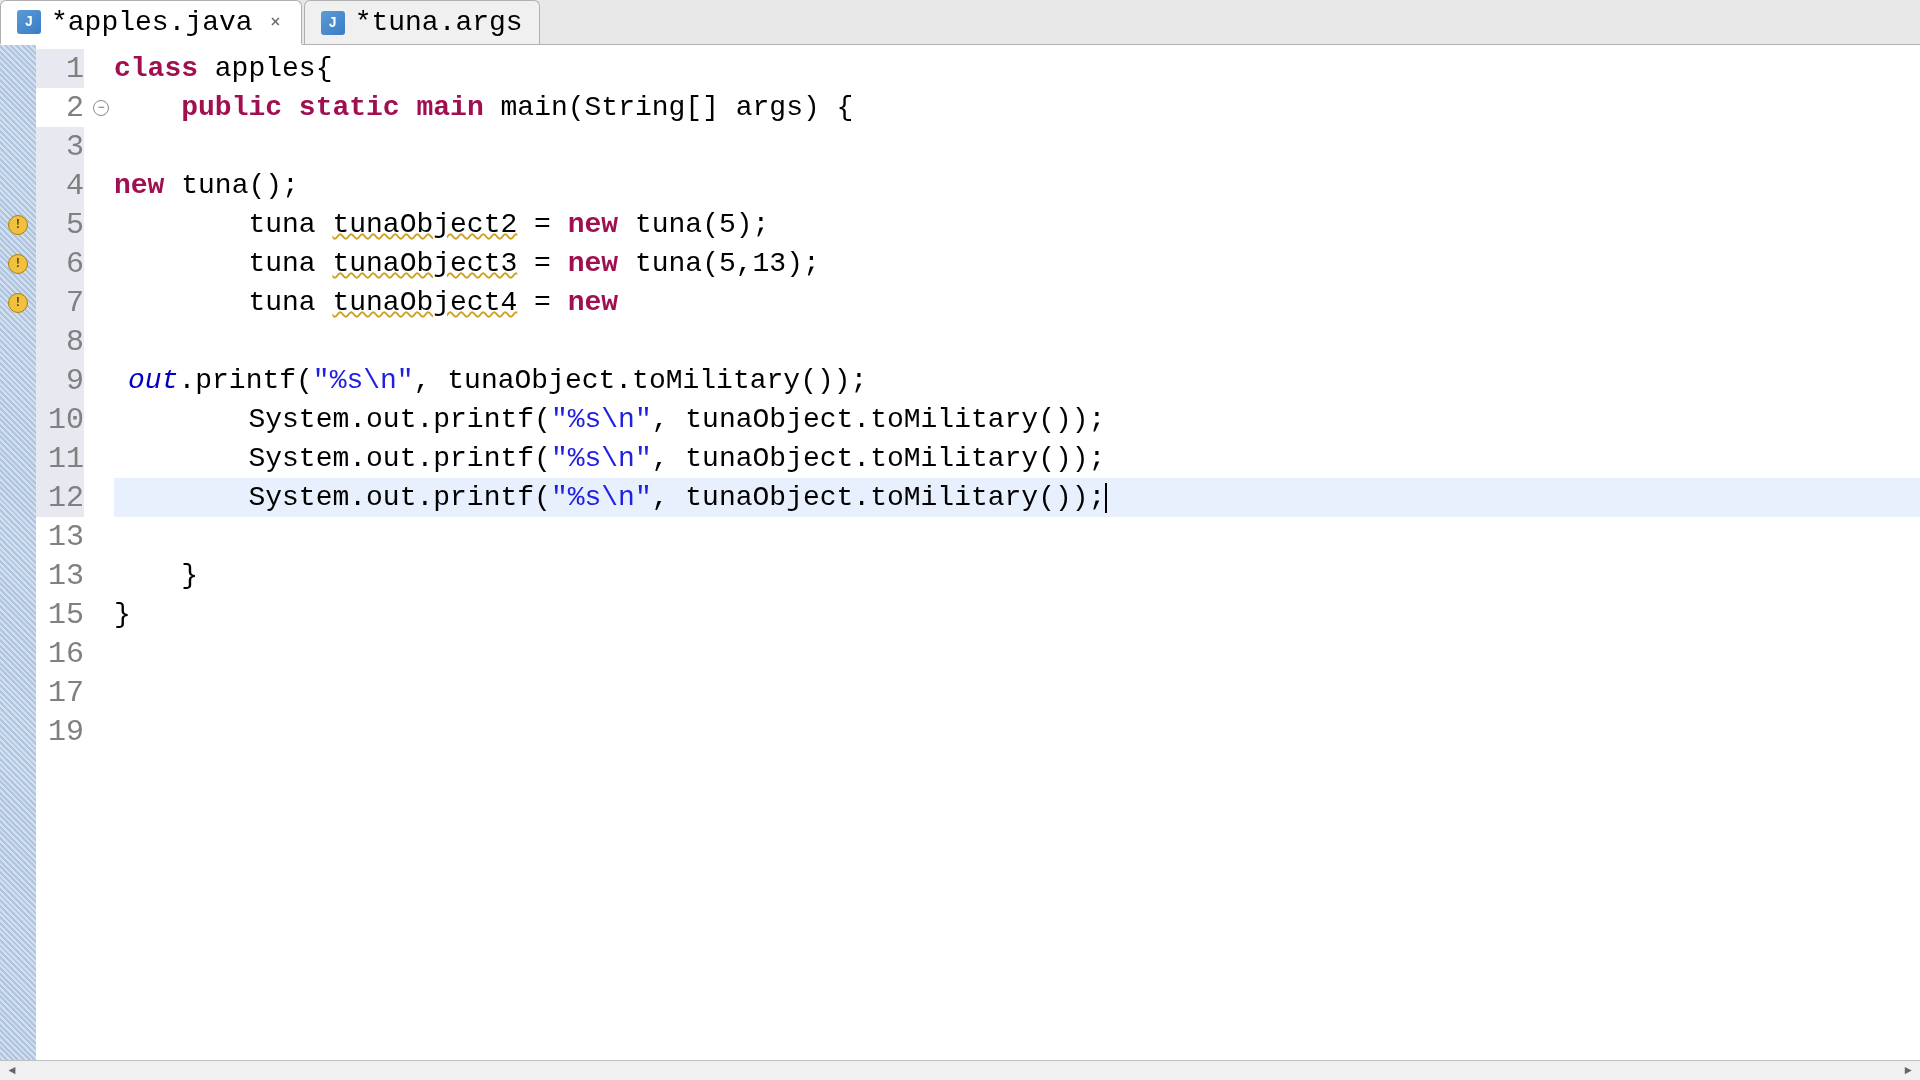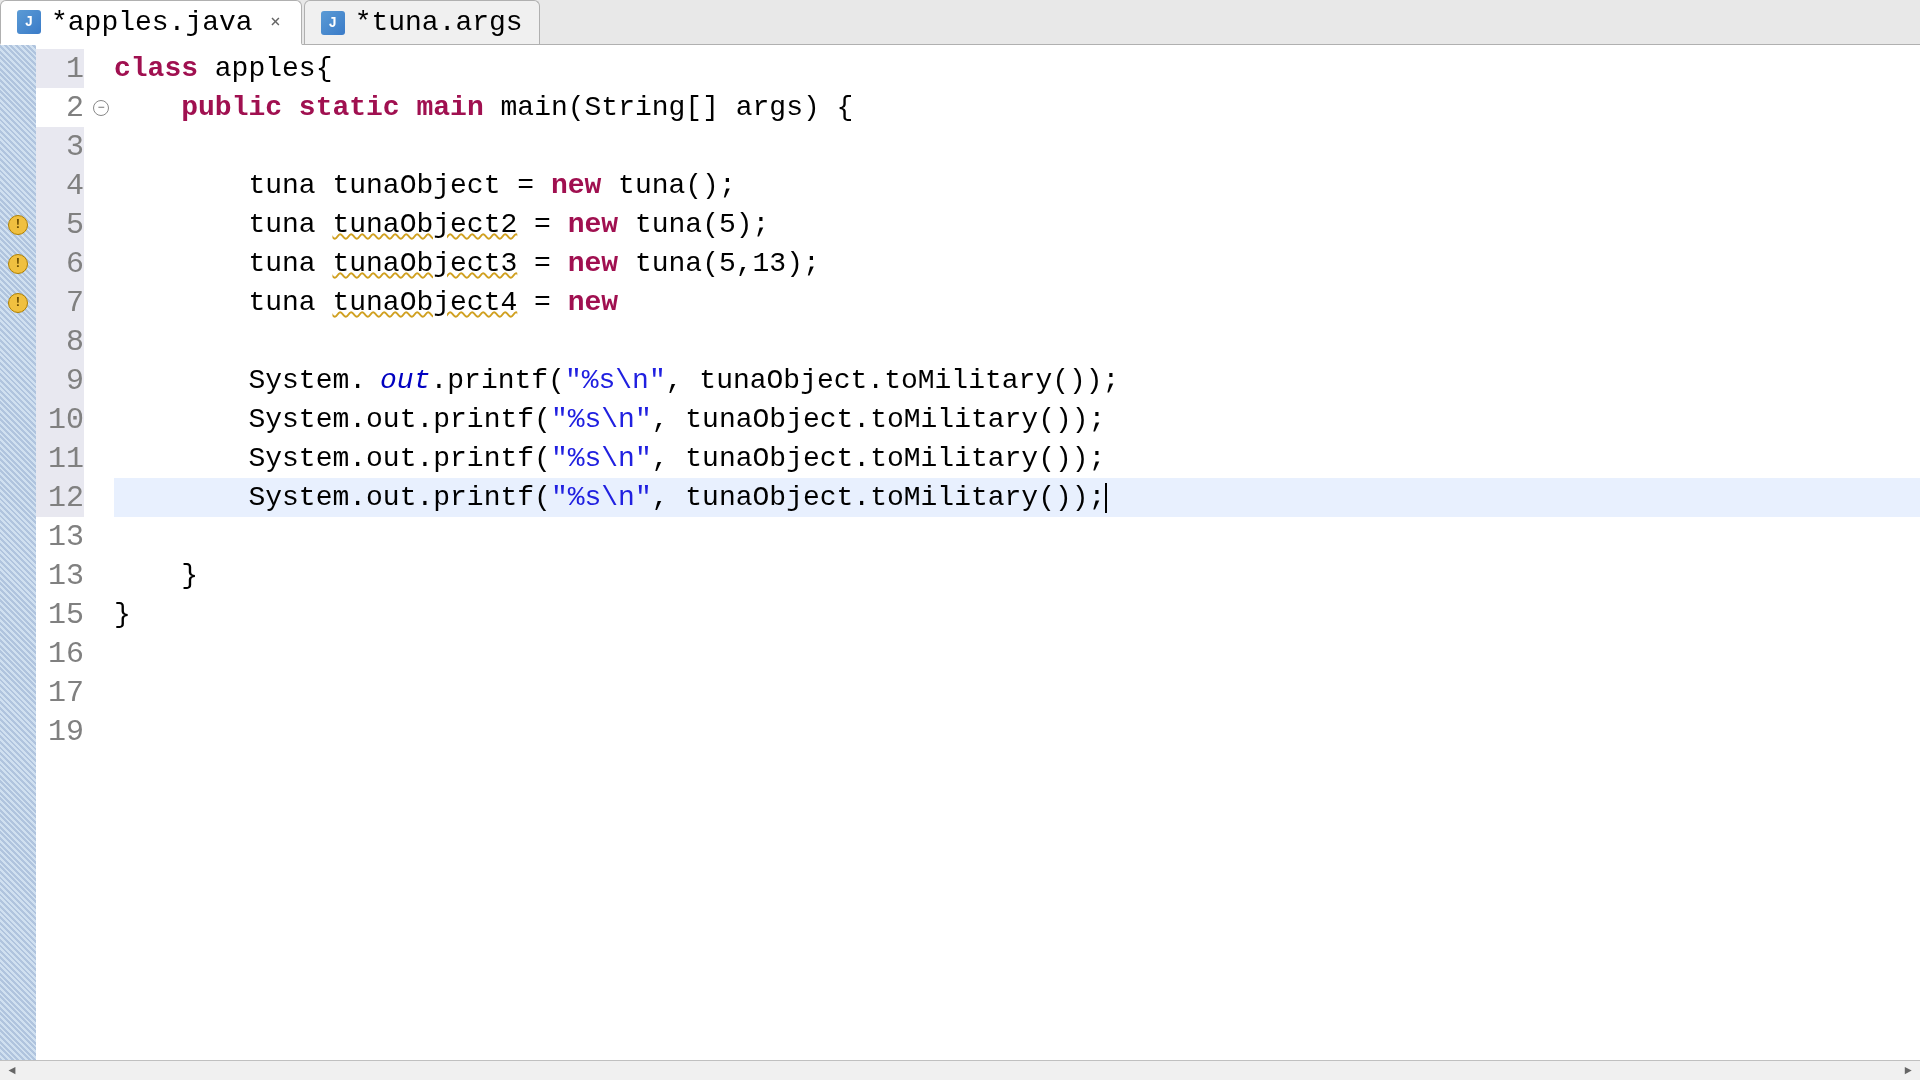--- a/index.html
+++ b/index.html
@@ -284,26 +284,26 @@
       <div class="fold-marker"></div>
       <div class="fold-marker"></div>
       <div class="fold-marker"></div>
       <div class="fold-marker"></div>
       <div class="fold-marker"></div>
     </div>
   <div class="code-area">
       <div class="code-line"><span class="keyword">class</span><span> apples{</span></div>
       <div class="code-line"><span>    </span><span class="keyword">public</span><span> </span><span class="keyword">static</span><span> </span><span class="keyword">main</span><span> main(String[] args) {</span></div>
       <div class="code-line"><span></span></div>
-      <div class="code-line"><span>        tuna tunaObject = </span><span class="keyword">new</span><span> tuna();</span></div>
+      <div class="code-line"><span class="keyword">new</span><span> tuna();</span></div>
       <div class="code-line"><span>        tuna </span><span class="warning-underline">tunaObject2</span><span> = </span><span class="keyword">new</span><span> tuna(5);</span></div>
       <div class="code-line"><span>        tuna </span><span class="warning-underline">tunaObject3</span><span> = </span><span class="keyword">new</span><span> tuna(5,13);</span></div>
       <div class="code-line"><span>        tuna </span><span class="warning-underline">tunaObject4</span><span> = </span><span class="keyword">new</span></div>
       <div class="code-line"><span></span></div>
-      <div class="code-line"><span>        System.</span><span class="static-field">out</span><span>.printf(</span><span class="string">"%s\n"</span><span>, tunaObject.toMilitary());</span></div>
+      <div class="code-line"><span class="static-field">out</span><span>.printf(</span><span class="string">"%s\n"</span><span>, tunaObject.toMilitary());</span></div>
       <div class="code-line"><span>        System.out.printf(</span><span class="string">"%s\n"</span><span>, tunaObject.toMilitary());</span></div>
       <div class="code-line"><span>        System.out.printf(</span><span class="string">"%s\n"</span><span>, tunaObject.toMilitary());</span></div>
       <div class="code-line current"><span>        System.out.printf(</span><span class="string">"%s\n"</span><span>, tunaObject.toMilitary());</span><span class="cursor"></span></div>
       <div class="code-line"><span></span></div>
       <div class="code-line"><span>    }</span></div>
       <div class="code-line"><span>}</span></div>
       <div class="code-line"><span></span></div>
       <div class="code-line"><span></span></div>
       <div class="code-line"><span></span></div>
     </div>

